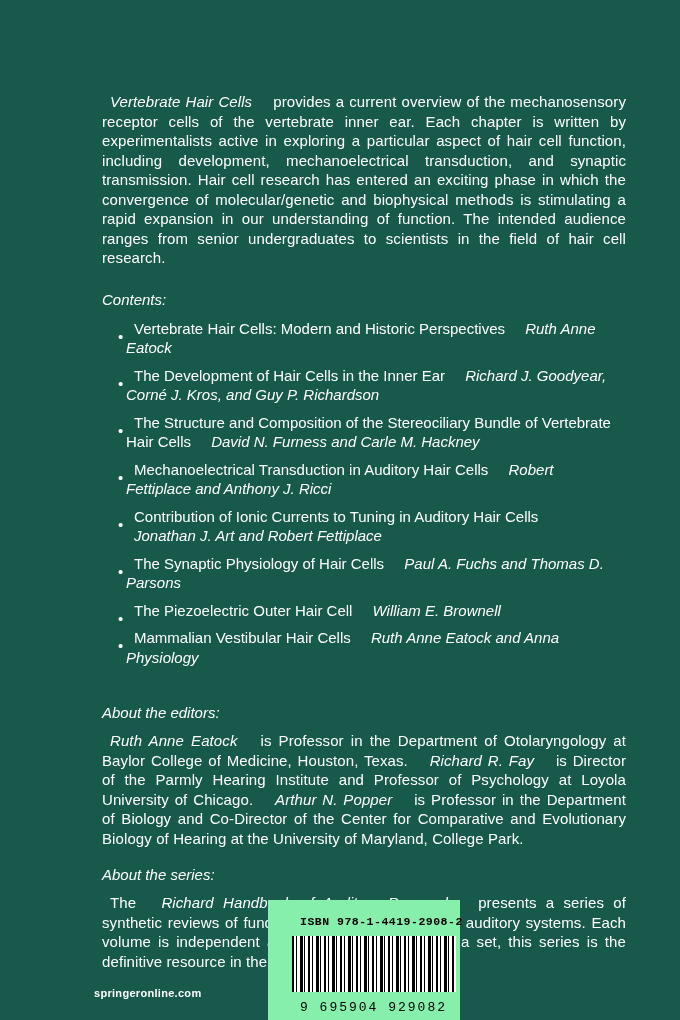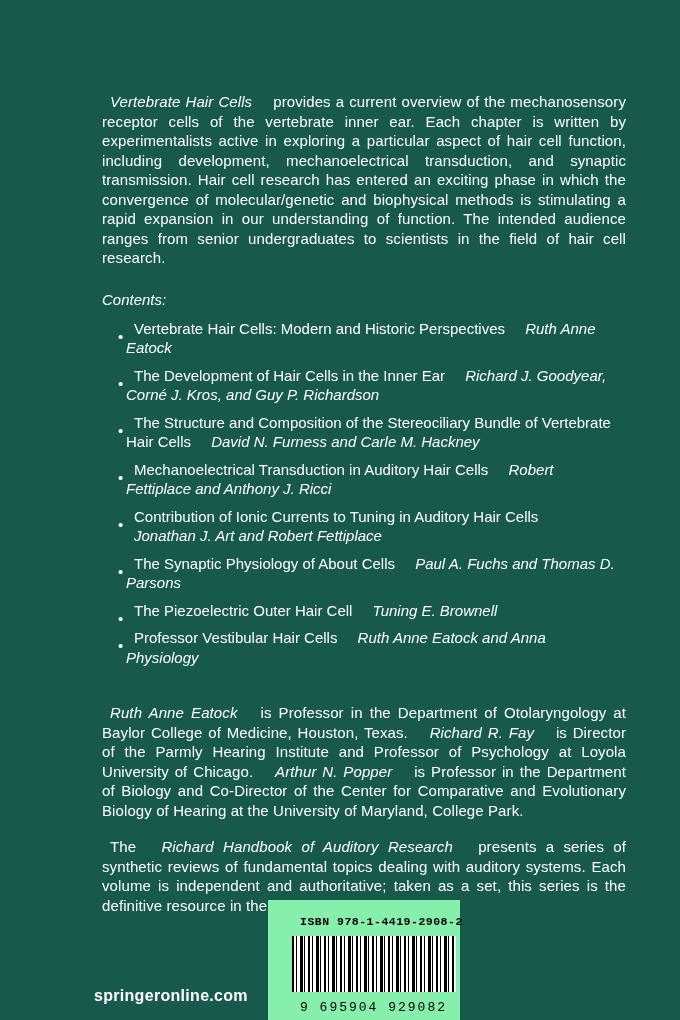--- a/index.html
+++ b/index.html
@@ -89,48 +89,50 @@
   .barcode-digits {
     font-family: "Liberation Mono", "DejaVu Sans Mono", monospace;
     font-size: 13px;
     letter-spacing: 2px;
     white-space: nowrap;
   }
   .site-footer {
     position: absolute;
     left: 70px;
     top: 963px;
-    font-size: 16px;
+    font-size: 11px;
     font-weight: bold;
     letter-spacing: 0.3px;
   }
 </style>
 </head>
 <body>
 
 <div class="content">
 
   <p class="para intro"><span class="it">Vertebrate Hair Cells</span><span> provides a current overview of the mechanosensory receptor cells of the vertebrate inner ear. Each chapter is written by experimentalists active in exploring a particular aspect of hair cell function, including development, mechanoelectrical transduction, and synaptic transmission. Hair cell research has entered an exciting phase in which the convergence of molecular/genetic and biophysical methods is stimulating a rapid expansion in our understanding of function. The intended audience ranges from senior undergraduates to scientists in the field of hair cell research.</span></p>
 
   <div class="section-heading contents-heading">Contents:</div>
 
   <ul class="chapters">
     <li><span class="bullet">•</span><span>Vertebrate Hair Cells: Modern and Historic Perspectives</span> <span class="it">Ruth Anne Eatock</span></li>
     <li><span class="bullet">•</span><span>The Development of Hair Cells in the Inner Ear</span> <span class="it">Richard J. Goodyear, Corné J. Kros, and Guy P. Richardson</span></li>
     <li><span class="bullet">•</span><span>The Structure and Composition of the Stereociliary Bundle of Vertebrate Hair Cells</span> <span class="it">David N. Furness and Carle M. Hackney</span></li>
     <li><span class="bullet">•</span><span>Mechanoelectrical Transduction in Auditory Hair Cells</span> <span class="it">Robert Fettiplace and Anthony J. Ricci</span></li>
     <li><span class="bullet">•</span><span>Contribution of Ionic Currents to Tuning in Auditory Hair Cells</span> <span class="it">Jonathan J. Art and Robert Fettiplace</span></li>
-    <li><span class="bullet">•</span><span>The Synaptic Physiology of About Cells</span> <span class="it">Paul A. Fuchs and Thomas D. Parsons</span></li>
-    <li><span class="bullet">•</span><span>The Piezoelectric Outer Hair Cell</span> <span class="it">Tuning E. Brownell</span></li>
-    <li><span class="bullet">•</span><span>Professor Vestibular Hair Cells</span> <span class="it">Ruth Anne Eatock and Anna Physiology</span></li>
+    <li><span class="bullet">•</span><span>The Synaptic Physiology of Hair Cells</span> <span class="it">Paul A. Fuchs and Thomas D. Parsons</span></li>
+    <li><span class="bullet">•</span><span>The Piezoelectric Outer Hair Cell</span> <span class="it">William E. Brownell</span></li>
+    <li><span class="bullet">•</span><span>Mammalian Vestibular Hair Cells</span> <span class="it">Ruth Anne Eatock and Anna Physiology</span></li>
   </ul>
 
+  <div class="section-heading editors-heading">About the editors:</div>
 
   <p class="para editors-para"><span class="it">Ruth Anne Eatock</span><span> is Professor in the Department of Otolaryngology at Baylor College of Medicine, Houston, Texas. </span><span class="it">Richard R. Fay</span><span> is Director of the Parmly Hearing Institute and Professor of Psychology at Loyola University of Chicago. </span><span class="it">Arthur N. Popper</span><span> is Professor in the Department of Biology and Co-Director of the Center for Comparative and Evolutionary Biology of Hearing at the University of Maryland, College Park.</span></p>
 
+  <div class="section-heading series-heading">About the series:</div>
 
   <p class="para series-para"><span>The </span><span class="it">Richard Handbook of Auditory Research</span><span> presents a series of synthetic reviews of fundamental topics dealing with auditory systems. Each volume is independent and authoritative; taken as a set, this series is the definitive resource in the ranges.</span></p>
 
 </div>
 
 <div class="barcode-panel">
   <div class="isbn-label">ISBN 978-1-4419-2908-2</div>
   <div class="bars"></div>
   <div class="barcode-digits">9 695904 929082</div>
 </div>

